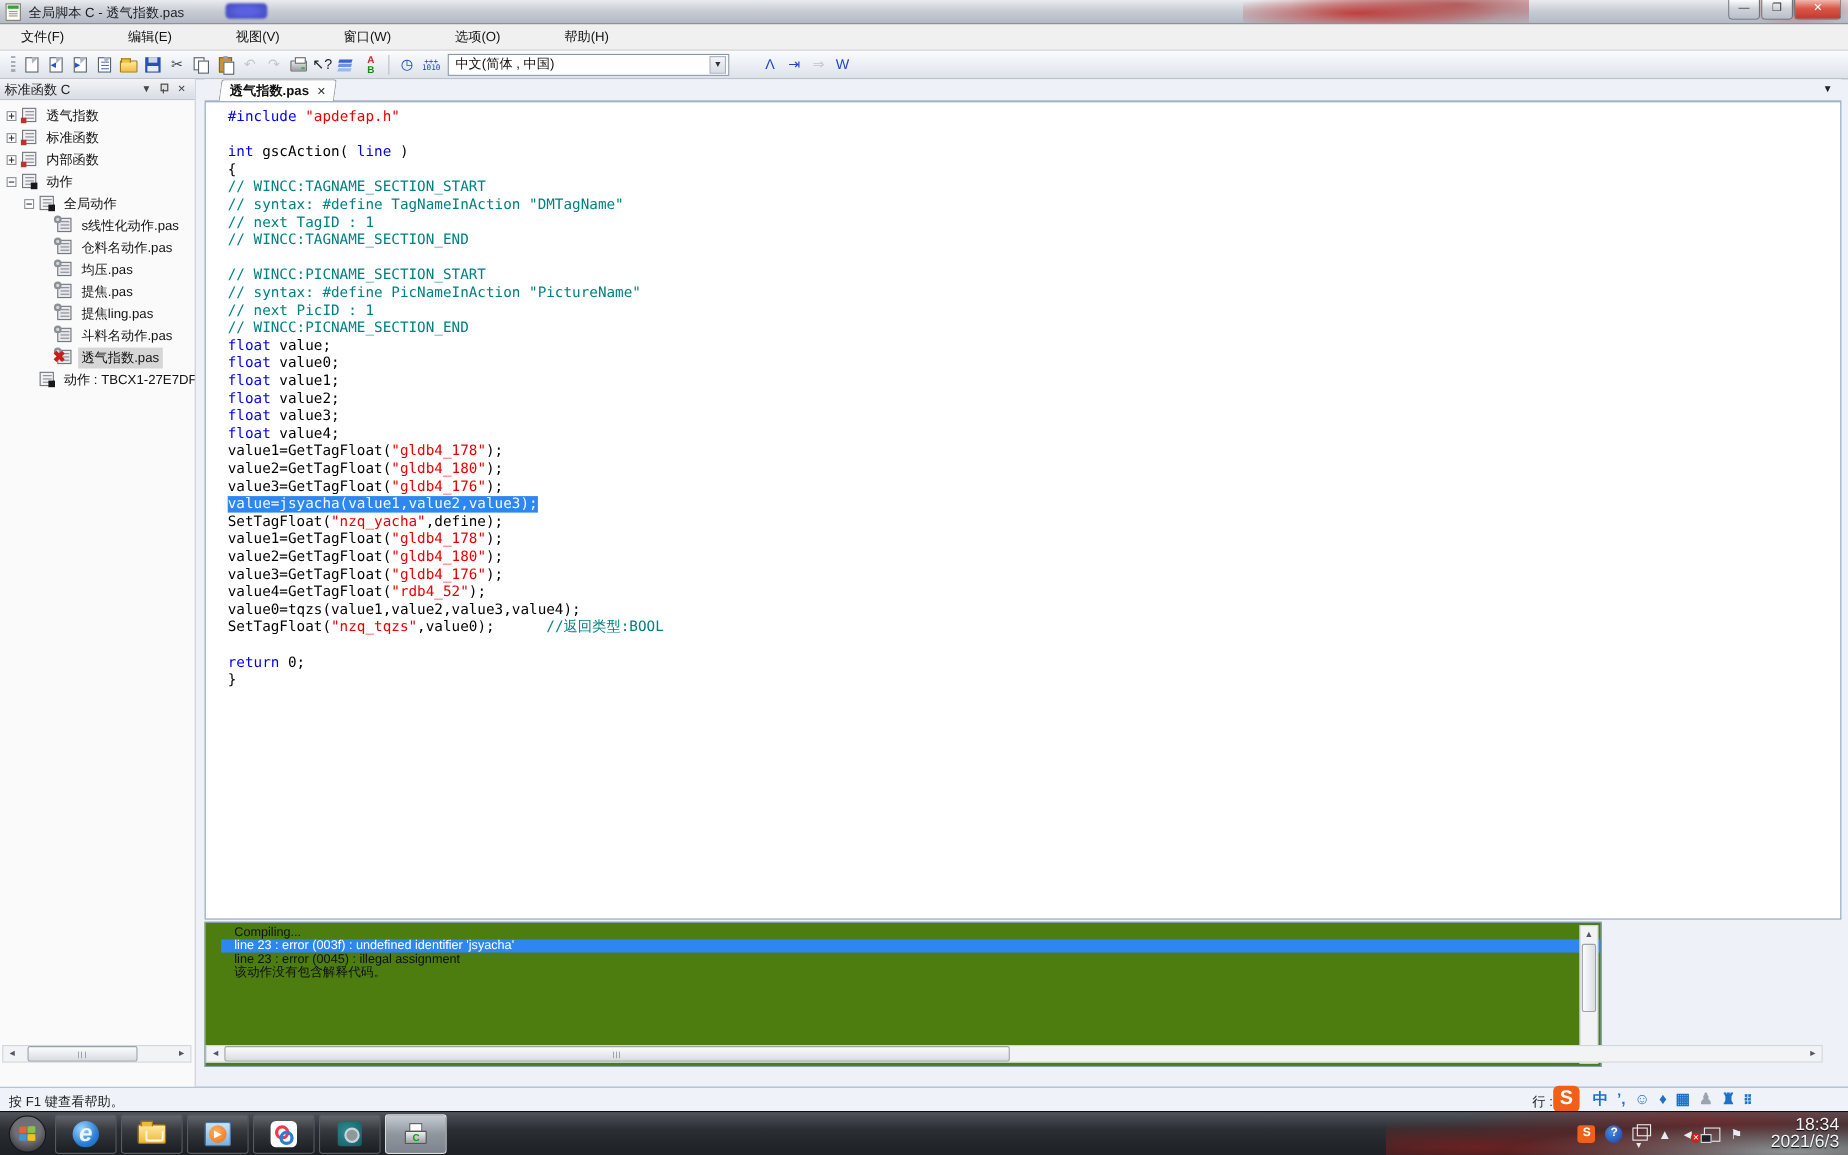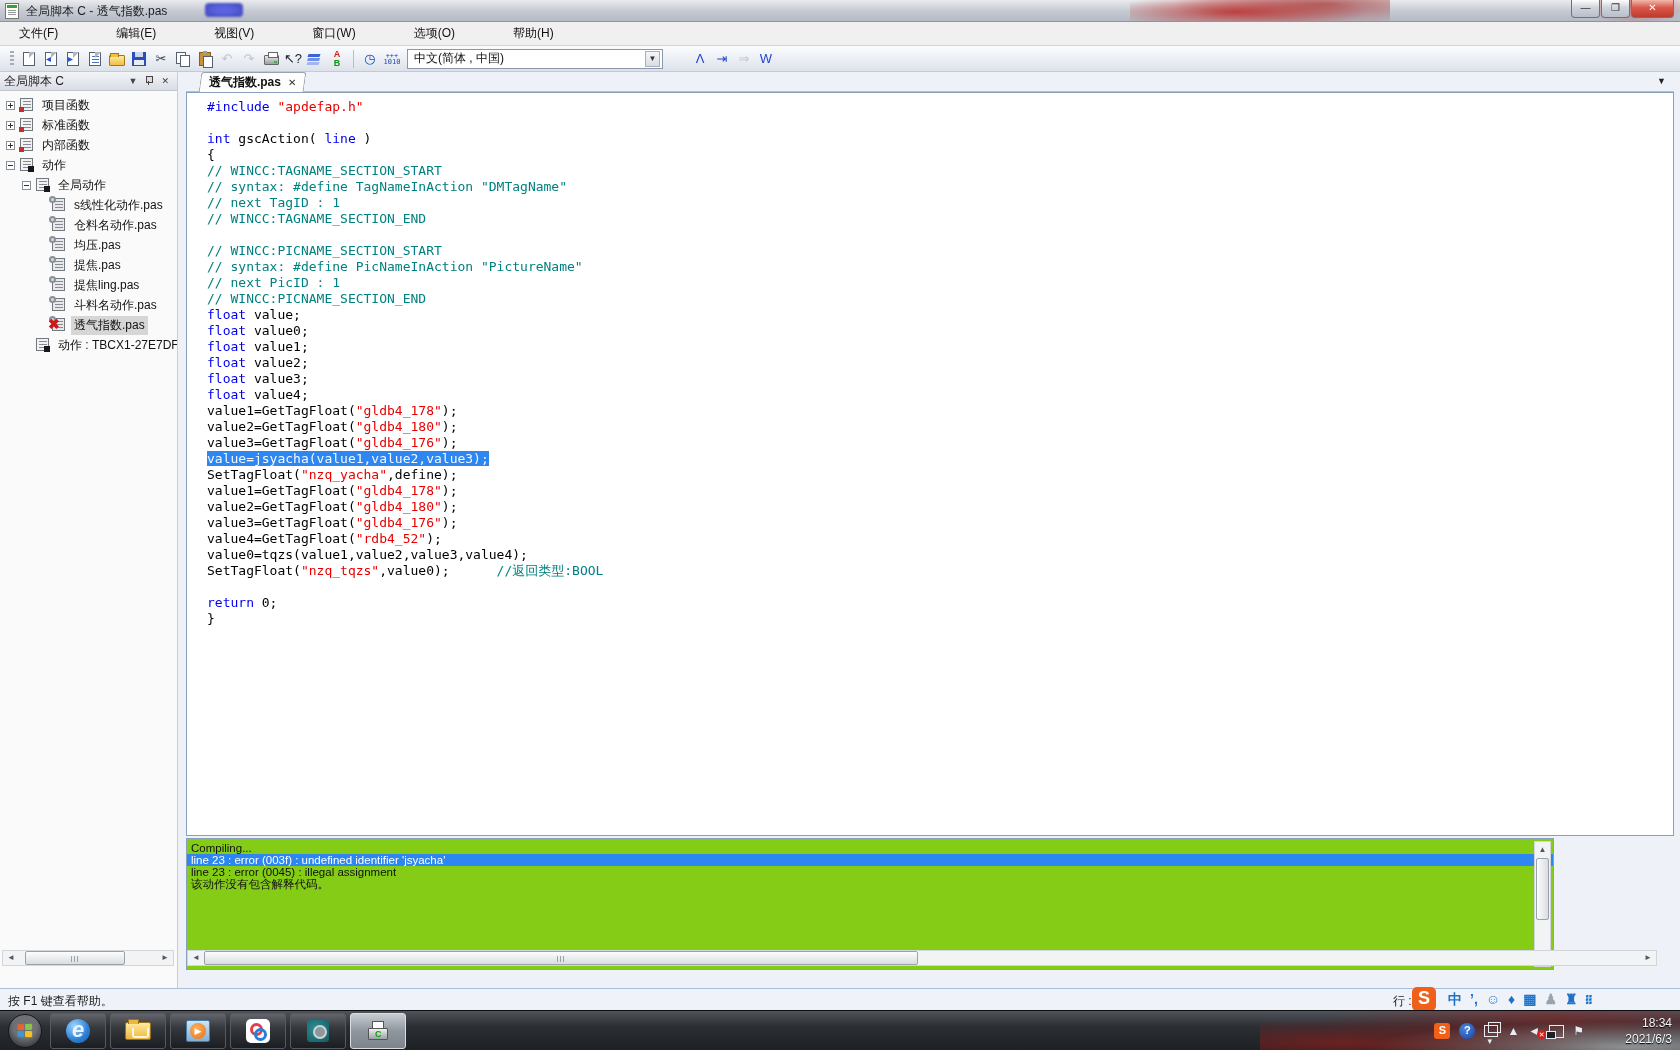--- a/index.html
+++ b/index.html
@@ -132,22 +132,22 @@
 
   .editor { position:absolute; left:186px; top:20px; width:1488px; height:744px; background:#fff;
     border:1px solid #89a0bd; overflow:hidden; padding:6px 0 0 20px; }
   .code-line { font-family:"DejaVu Sans Mono","Liberation Mono", monospace; font-size:13px; line-height:16px;
     white-space:pre; color:#000; }
   .code-line .k { color:var(--kw); }
   .code-line .s { color:var(--str); }
   .code-line .c { color:var(--cmt); }
   .code-line .hl-sel { background:var(--sel); color:#f4f8ff; }
 
-  .output { position:absolute; left:186px; top:766px; width:1368px; height:132px; background:#84cc16;
-    border:1px solid #89a0bd; overflow:hidden; padding:3px 0 0 4px; }
+  .output { position:absolute; left:186px; top:766px; width:1270px; height:132px; background:#4d7c0f;
+    border:1px solid #89a0bd; overflow:hidden; padding:3px 0 0 26px; }
   .out-line { font-size:11.5px; line-height:12px; color:#111; white-space:pre; }
   .out-line.hl { background:var(--sel); color:#fff; margin-left:-12px; padding-left:12px; width:1452px; }
   .out-vscroll { position:absolute; right:2px; top:2px; width:17px; height:126px; background:#f2f3f5; border:1px solid #d2d6dc; }
   .vs-arrow { height:15px; font-size:8px; color:#556; text-align:center; line-height:15px; }
   .vs-thumb { position:absolute; left:1px; top:16px; width:13px; height:62px;
     background:linear-gradient(90deg,#fdfdfd,#d9dce1); border:1px solid #9aa2ac; border-radius:2px; }
   .vs-down { position:absolute; bottom:0; width:100%; }
 
   
   .statusbar { position:absolute; left:0; top:988px; width:1680px; height:22px; background:#eff3f9;
@@ -204,21 +204,21 @@
   .tray-sogou { width:16px; height:16px; background:#f06018; border-radius:3px; color:#fff; font-size:11px; font-weight:bold; text-align:center; line-height:15px; }
   .tray-help { width:16px; height:16px; background:radial-gradient(circle at 40% 35%, #4a8ae0, #1a3f9e); border-radius:50%;
     color:#fff; font-size:11px; font-weight:bold; text-align:center; line-height:15px; }
   .tray-restore { width:14px; height:12px; border:1px solid #e8ecf0; position:relative; }
   .tray-restore::before { content:""; position:absolute; left:3px; top:-4px; width:11px; height:9px; border:1px solid #e8ecf0; }
   .tray-restore::after { content:"▾"; position:absolute; left:2px; top:11px; font-size:9px; color:#e8ecf0; }
   .vol-x { position:absolute; right:-6px; bottom:-2px; width:9px; height:9px; background:#d02020; border-radius:50%;
     color:#fff; font-size:7px; line-height:9px; text-align:center; }
   .net-ic { width:15px; height:13px; border:1px solid #e8ecf0; position:relative; }
   .net-ic::before { content:""; position:absolute; left:-4px; bottom:-2px; width:8px; height:6px; background:#1d2024; border:1px solid #e8ecf0; }
-  .clock { position:absolute; right:8px; top:4px; text-align:right; color:#f2f5f8; font-size:12px; line-height:16px;
+  .clock { position:absolute; right:8px; top:4px; text-align:right; color:#f2f5f8; font-size:16px; line-height:16px;
     text-shadow:0 1px 1px #000; }
 </style>
 </head>
 <body>
 
 <div class="screen">
 
   <div class="titlebar">
     <div class="tb-smudge1"></div>
     <div class="tb-smudge2"></div>
@@ -311,32 +311,32 @@
       </div>
       <div class="tbtn">
         <span class="g" style="color: rgb(34, 68, 204);">W</span>
       </div>
     </div>
 
   <div class="main">
 
     <div class="sidebar">
       <div class="sidebar-header">
-        <span class="sh-title">全局脚本 C</span>
+        <span class="sh-title">标准函数 C</span>
         <span class="sh-btn">▼</span>
         <span class="sh-btn"><span class="pin-icon"></span></span>
         <span class="sh-btn">✕</span>
       </div>
       <div class="tree" id="tree">
           <div class="tree-row" style="padding-left: 6px;">
             <span class="tw-exp plus"></span>
             <span class="t-icon func">
               <span class="sheet"></span>
             </span>
-            <span class="tree-label">项目函数</span>
+            <span class="tree-label">透气指数</span>
           </div>
           <div class="tree-row" style="padding-left: 6px; text-align: center;">
             <span class="tw-exp plus"></span>
             <span class="t-icon func">
               <span class="sheet"></span>
             </span>
             <span class="tree-label">标准函数</span>
           </div>
           <div class="tree-row" style="padding-left: 6px;">
             <span class="tw-exp plus"></span>

